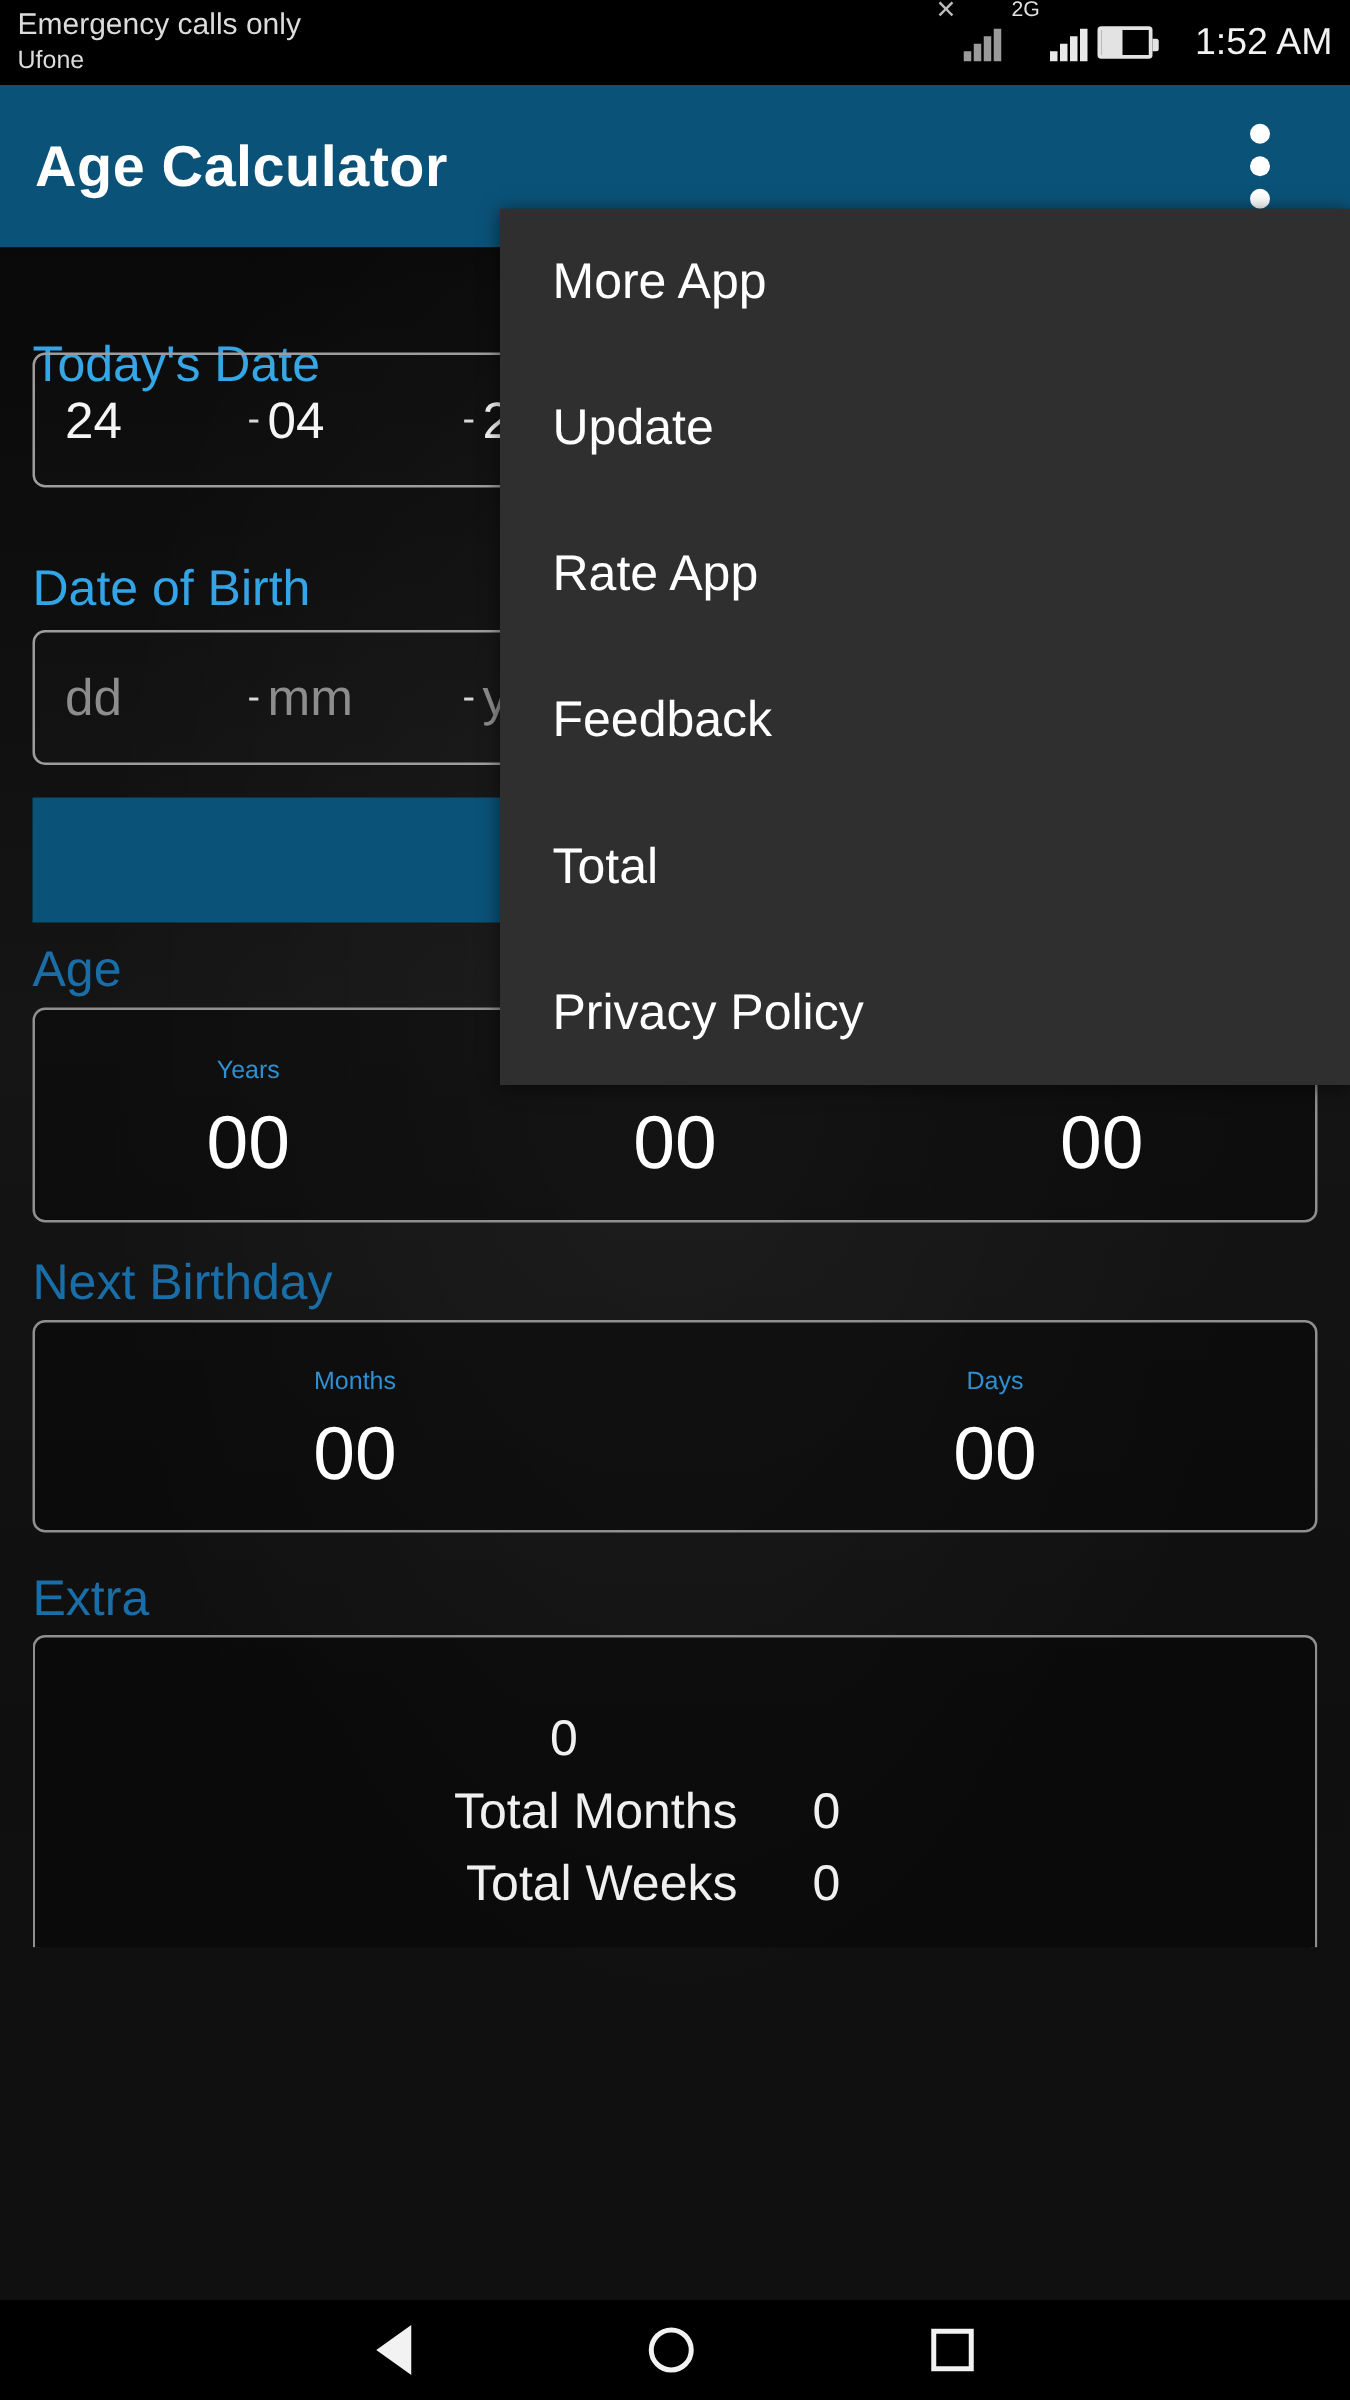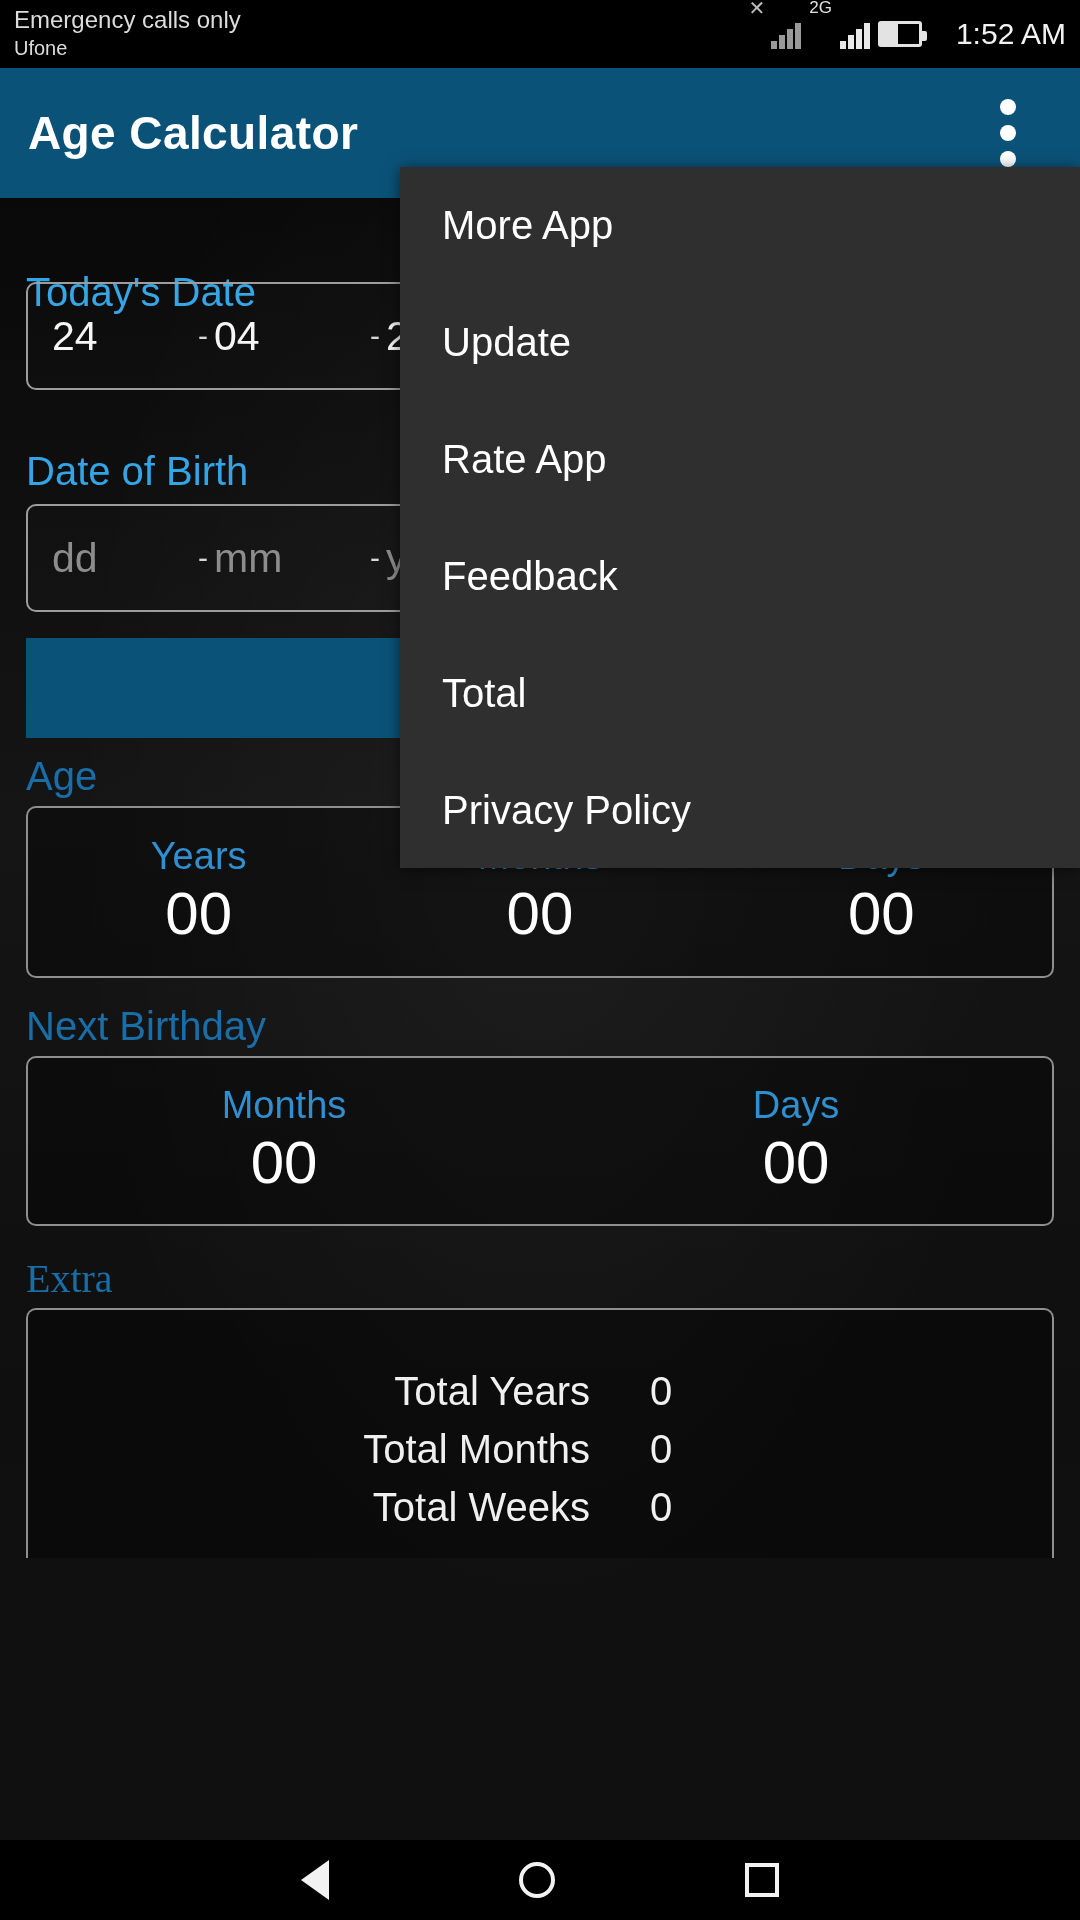--- a/index.html
+++ b/index.html
@@ -52,21 +52,21 @@
       radial-gradient(ellipse at 50% 38%, rgba(255,255,255,0.045) 0%, rgba(255,255,255,0) 62%),
       linear-gradient(180deg,#090909 0%, #151515 38%, #0f0f0f 72%, #101010 100%);
   }
   .sec-label { color:#33a5e6; font-size:40px; line-height:46px; }
   .sec-label.dim { color:#1a6ea8; }
 
   .lbl-today  { position:absolute; left:26px; top:28px;margin-top:43px; }
   .lbl-dob    { position:absolute; left:26px; top:250px; }
   .lbl-age    { position:absolute; left:26px; top:555px; }
   .lbl-nextbd { position:absolute; left:26px; top:805px; }
-  .lbl-extra  { position:absolute; left:26px; top:1058px;font-family:Liberation Serif, serif; }
+  .lbl-extra  { position:absolute; left:26px; top:1058px; }
 
   .fieldbox {
     position:absolute; border:2px solid #9d9d9d; border-radius:10px;
     background:rgba(255,255,255,0.012);
   }
   .datefield { left:26px; width:1028px; height:108px; display:flex; align-items:center; }
   .box-today { top:84px; }
   .box-dob   { top:306px; }
 
   .dseg { color:#f5f5f5; font-size:41px; }
@@ -82,21 +82,21 @@
     display:flex; align-items:center; justify-content:center;
   }
 
   .resultbox { position:absolute; left:26px; width:1028px; border:2px solid #8f8f8f; border-radius:10px; background:rgba(0,0,0,0.32); }
   .box-age    { top:608px; height:172px; }
   .box-next   { top:858px; height:170px; }
   .box-extra  { top:1110px; height:250px; border-bottom:none; border-radius:10px 10px 0 0; }
 
   .rescols { display:flex; width:100%; height:100%; }
   .rescol { flex:1; display:flex; flex-direction:column; align-items:center; justify-content:center; gap:8px; }
-  .res-cap { color:#2f8fd0; font-size:38px; line-height:36px; }
+  .res-cap { color:#2f8fd0; font-size:20px; line-height:36px; }
   .res-val { color:#ffffff; font-size:60px; line-height:64px; }
 
   .extra-rows { padding-top:52px; }
   .extra-row { display:flex; align-items:center; justify-content:center; height:58px; }
   .extra-name { color:#f0f0f0; font-size:40px; text-align:right; width:420px; padding-right:60px; }
   .extra-val  { color:#f0f0f0; font-size:40px; text-align:left; width:200px; }
 
   
   .menu {
     position:absolute; left:400px; top:167px; width:680px; height:701px;
@@ -205,21 +205,20 @@
           <div class="res-cap">Days</div>
           <div class="res-val">00</div>
         </div>
       </div>
     </div>
 
     <div class="sec-label dim lbl-extra">Extra</div>
     <div class="resultbox box-extra">
       <div class="extra-rows">
         <div class="extra-row">
-          <div class="extra-name">Total Years</div>
           <div class="extra-val">0</div>
         </div>
         <div class="extra-row">
           <div class="extra-name">Total Months</div>
           <div class="extra-val">0</div>
         </div>
         <div class="extra-row">
           <div class="extra-name">Total Weeks</div>
           <div class="extra-val">0</div>
         </div>

